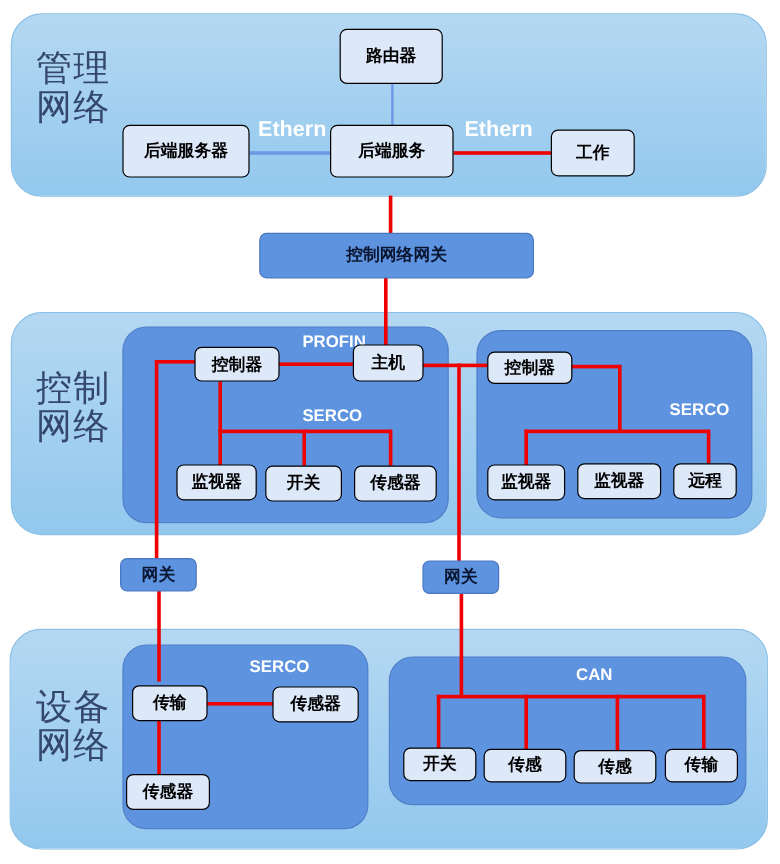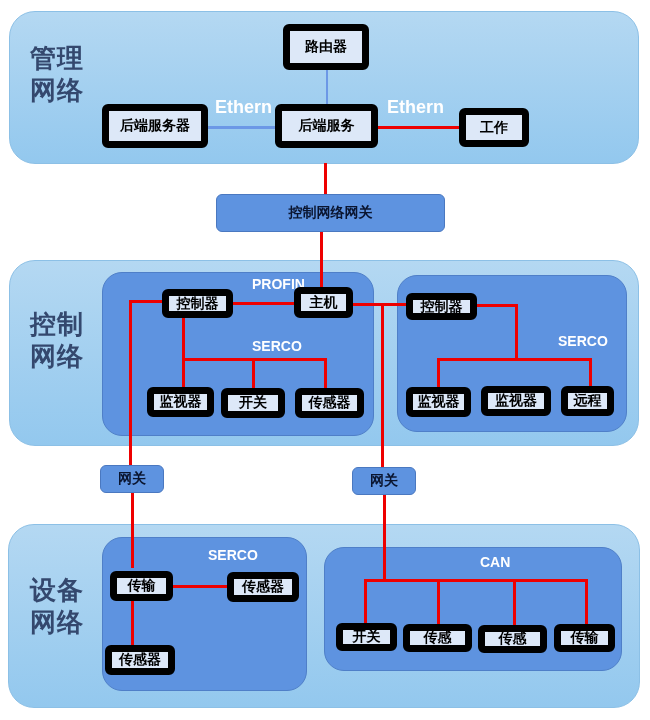--- a/index.html
+++ b/index.html
@@ -1,21 +1,21 @@
 <!DOCTYPE html>
 <html><head>
 <meta charset="utf-8">
 <style>
   html, body { margin:0; padding:0; background:#ffffff; }
   body { width:650px; height:720px; position:relative; overflow:hidden; font-family:"DejaVu Sans", sans-serif; }
   .zone { position:absolute; border-radius:26px; background:linear-gradient(#b4d8f2,#93c8ee); border:1px solid #8cc0e6; box-sizing:border-box; }
-  .zone-label { position:absolute; font-weight:bold; font-size:26px; color:#34486e; line-height:32px; letter-spacing:1px; }
+  .zone-label { position:absolute; font-weight:normal; font-size:30px; color:#34486e; line-height:32px; letter-spacing:1px; }
   .sub { position:absolute; border-radius:20px; background:#5e93e0; border:1px solid #4f7fc8; box-sizing:border-box; }
   .sub-title { position:absolute; color:#ffffff; font-weight:bold; font-size:14px; font-family:"Liberation Sans", sans-serif;padding-left:28px; }
-  .node { position:absolute; background:#dde8f8; border:7px solid #000000; border-radius:6px; box-sizing:border-box; display:flex; align-items:center; justify-content:center; font-size:14px; color:#000; font-weight:bold; }
+  .node { position:absolute; background:#dde8f8; border:1px solid #000000; border-radius:6px; box-sizing:border-box; display:flex; align-items:center; justify-content:center; font-size:14px; color:#000; font-weight:bold; }
   .gw { position:absolute; background:#5e93e0; border:1px solid #4a78c0; border-radius:6px; box-sizing:border-box; display:flex; align-items:center; justify-content:center; font-size:14px; color:#0a1530; font-weight:bold; }
   .line { position:absolute; background:#ee0000; }
   .bline { position:absolute; background:#6c98e6; }
   .eth { position:absolute; color:#ffffff; font-weight:bold; font-size:18px; font-family:"Liberation Sans", sans-serif; }
 </style>
 </head>
 <body>
 
 <div class="zone" style="left:9px;top:11px;width:630px;height:153px;"></div>
 <div class="zone-label" style="left:30px;top:42px;">

